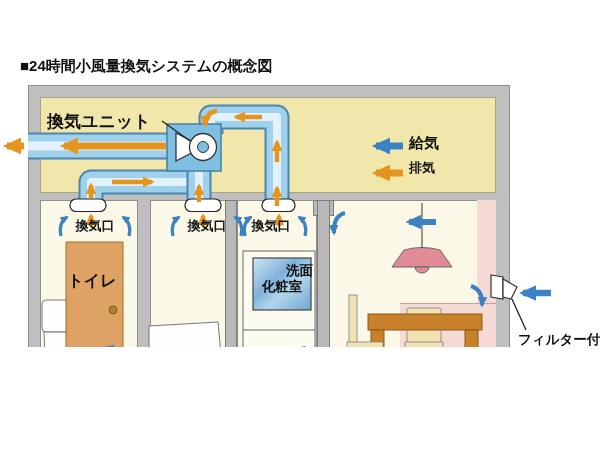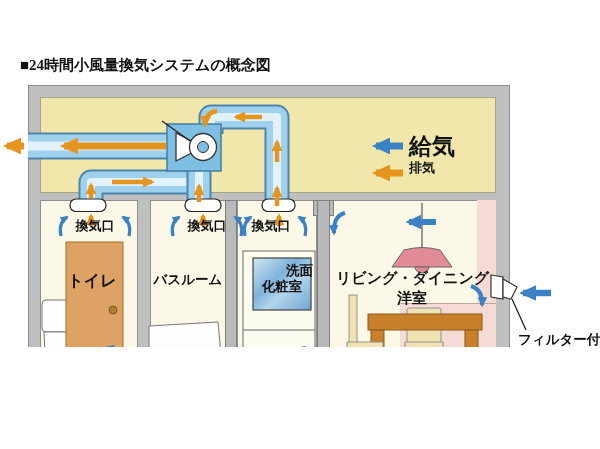--- a/index.html
+++ b/index.html
@@ -1,17 +1,17 @@
 <!DOCTYPE html>
 <html><head>
 <meta charset="utf-8">
 <style>
   html,body{margin:0;padding:0;background:#fff;}
   #stage{position:relative;width:600px;height:347px;background:#ffffff;overflow:hidden;
-         font-family:Liberation Serif, serif;}
+         font-family:Liberation Sans, sans-serif;}
   .lbl{position:absolute;font-weight:bold;color:#111;white-space:nowrap;line-height:1.15;}
   .ctr{text-align:center;}
   
   .wall{position:absolute;left:28px;top:85px;width:482px;height:305px;
         background:#bfbfbf;border:1px solid #8f8f8f;box-sizing:border-box;}
   .attic{position:absolute;left:40px;top:97px;width:456px;height:96px;
          background:#f1e7ab;border:1px solid #a8a488;box-sizing:border-box;}
   .room{position:absolute;top:200px;height:177px;background:#fbf8e8;
         border:1px solid #8f8f8f;box-sizing:border-box;}
   .pinkstrip{position:absolute;left:477px;top:200px;width:19px;height:177px;background:#f6dad5;}
@@ -171,38 +171,34 @@
       <path d="M 117,369 Q 122,351 106,348" stroke-width="4" marker-end="url(#mB)"></path>
       <path d="M 61,236 Q 58,223 67,217" stroke-width="3.2" marker-end="url(#mB)"></path>
       <path d="M 129,236 Q 132,223 123,217" stroke-width="3.2" marker-end="url(#mB)"></path>
       <path d="M 173,236 Q 170,223 179,217" stroke-width="3.2" marker-end="url(#mB)"></path>
       <path d="M 241,236 Q 244,223 235,217" stroke-width="3.2" marker-end="url(#mB)"></path>
       <path d="M 245,236 Q 242,223 251,217" stroke-width="3.2" marker-end="url(#mB)"></path>
       <path d="M 305,236 Q 308,223 299,217" stroke-width="3.2" marker-end="url(#mB)"></path>
     </g>
   </svg>
 
-
-  <div class="lbl" style="left:409px;top:134px;font-size:23px;">給気</div>
+  <div class="lbl" style="left:47px;top:112px;font-size:17px;">換気ユニット</div>
+
+  <div class="lbl" style="left:409px;top:134px;font-size:15px;">給気</div>
   <div class="lbl" style="left:409px;top:161px;font-size:13px;">排気</div>
 
   <div class="lbl ctr" style="left:73px;top:219px;width:44px;font-size:13px;">換気口</div>
   <div class="lbl ctr" style="left:185px;top:219px;width:44px;font-size:13px;">換気口</div>
   <div class="lbl ctr" style="left:249px;top:219px;width:44px;font-size:13px;">換気口</div>
 
   <div class="lbl ctr" style="left:66px;top:272px;width:52px;font-size:16px;">トイレ</div>
-  <div class="lbl ctr" style="left:150px;top:272px;width:76px;font-size:13.5px;">バスルーム</div>
 
   <div class="lbl ctr" style="left:251px;top:263px;width:62px;font-size:13.5px;">
     <span style="display:block;text-align:right;">洗面</span>
     <span style="display:block;">化粧室</span>
   </div>
 
-  <div class="lbl ctr" style="left:336px;top:270px;width:152px;font-size:15px;">
-    <span style="display:block;">リビング・ダイニング</span>
-    <span style="display:block;margin-top:3px;">洋室</span>
-  </div>
 
   <div class="lbl" style="left:518px;top:332px;font-size:13.5px;">
     <span style="display:block;">フィルター付</span>
   </div>
 
 </div>
 
 </body></html>

